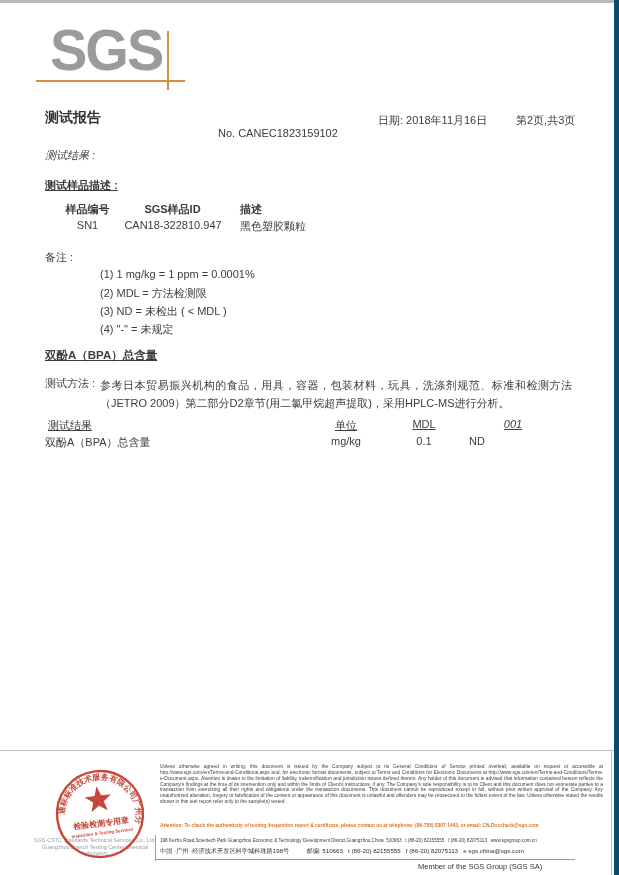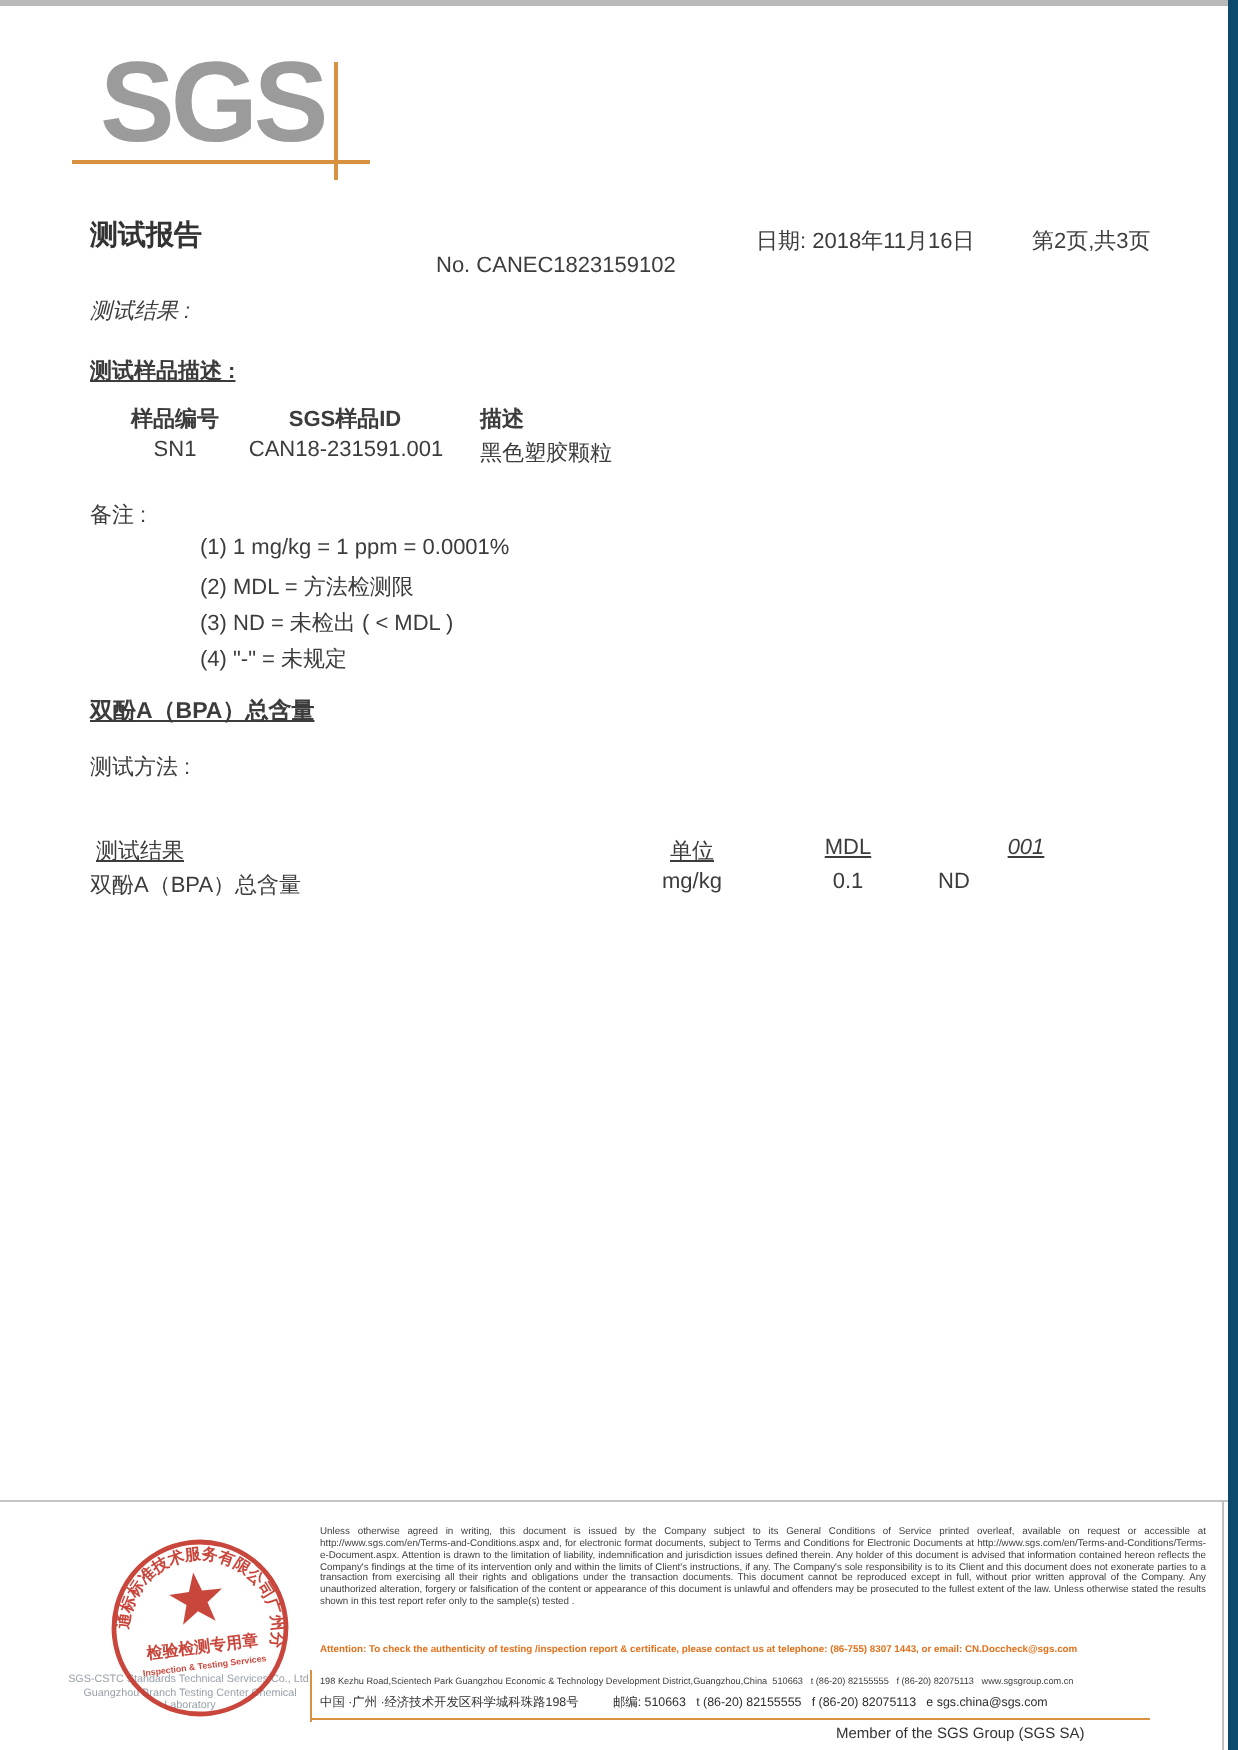--- a/index.html
+++ b/index.html
@@ -90,31 +90,32 @@
   <div class="abs report-date">日期: 2018年11月16日</div>
   <div class="abs report-page">第2页,共3页</div>
 
   <div class="abs lbl test-result-label">测试结果 :</div>
   <div class="abs lbl b u sample-desc-label">测试样品描述 :</div>
 
   <div class="abs lbl b st-h1">样品编号</div>
   <div class="abs lbl b st-h2">SGS样品ID</div>
   <div class="abs lbl b st-h3">描述</div>
   <div class="abs lbl st-c1">SN1</div>
-  <div class="abs lbl st-c2">CAN18-231591.001</div>
+  <div class="abs lbl st-c2">CAN18-322810.947</div>
   <div class="abs lbl st-c3">黑色塑胶颗粒</div>
 
   <div class="abs lbl remarks-label">备注 :</div>
   <div class="abs remark r0">(1) 1 mg/kg = 1 ppm = 0.0001%</div>
   <div class="abs remark r1">(2) MDL = 方法检测限</div>
   <div class="abs remark r2">(3) ND = 未检出 ( &lt; MDL )</div>
   <div class="abs remark r3">(4) "-" = 未规定</div>
 
   <div class="abs lbl b u bpa-heading">双酚A（BPA）总含量</div>
   <div class="abs lbl method-label">测试方法 :</div>
+  <div class="abs method-text">参考日本贸易振兴机构的食品，用具，容器，包装材料，玩具，洗涤剂规范、标准和检测方法（JETRO 2009）第二部分D2章节(用二氯甲烷超声提取)，采用HPLC-MS进行分析。</div>
 
   <div class="abs lbl u rt-h-item">测试结果</div>
   <div class="abs lbl u rt-h-unit">单位</div>
   <div class="abs lbl u rt-h-mdl">MDL</div>
   <div class="abs lbl u i rt-h-001">001</div>
   <div class="abs lbl rt-c-item">双酚A（BPA）总含量</div>
   <div class="abs lbl rt-c-unit">mg/kg</div>
   <div class="abs lbl rt-c-mdl">0.1</div>
   <div class="abs lbl rt-c-001">ND</div>
 

